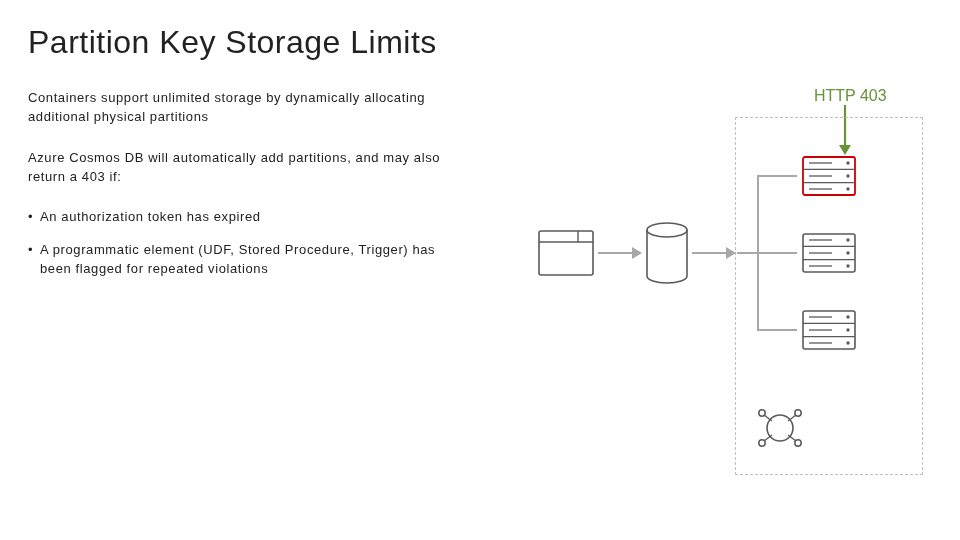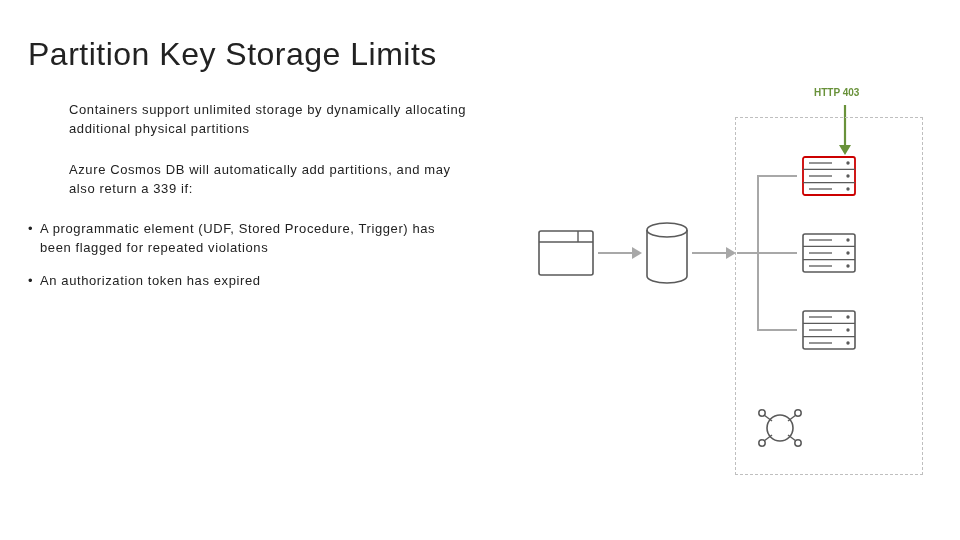--- a/index.html
+++ b/index.html
@@ -1,26 +1,26 @@
 <!DOCTYPE html>
 <html><head>
 <meta charset="utf-8">
 <style>
   * { margin: 0; padding: 0; box-sizing: border-box; }
   html, body { width: 960px; height: 540px; font-family: Arial, Helvetica, sans-serif; background: #fff; color: #222; }
-  .slide { position: relative; width: 960px; height: 540px; padding: 36px 28px; }
+  .slide { position: relative; width: 960px; height: 540px; padding: 24px 28px; }
   .title { font-size: 32px; font-weight: 400; letter-spacing: 0.5px; margin-bottom: 28px; }
   .body-text { width: 440px; font-size: 13px; line-height: 1.45; letter-spacing: 0.6px; }
-  .body-text p { margin-bottom: 22px; margin-left: 41px; }
+  .body-text p { margin-bottom: 22px; }
   .body-text ul { list-style: none; padding-left: 0; }
   .body-text li { margin-bottom: 14px; padding-left: 12px; position: relative; }
   .body-text li::before { content: "•"; position: absolute; left: 0; }
   
   .diagram { position: absolute; left: 530px; top: 90px; width: 410px; height: 390px; }
-  .http-label { position: absolute; left: 284px; top: -3px; font-size: 10px; font-weight: 700; color: #69923a; }
+  .http-label { position: absolute; left: 284px; top: -3px; font-size: 16px; font-weight: 400; color: #69923a; }
   .arrow-down { position: absolute; left: 307px; top: 15px; }
   .arrow-down line { stroke: #69923a; stroke-width: 2.2; }
   .arrow-down polygon { fill: #69923a; }
   .part-box { position: absolute; left: 205px; top: 27px; width: 188px; height: 358px; border: 1.5px dashed #bfbfbf; }
   .tracker { position: absolute; left: 60px; top: 276px; width: 88px; height: 56px; background: #fff; }
   .tracker-inner { position: absolute; left: 226px; top: 318px; }
   .server { position: absolute; }
   .server.red rect.outline { stroke: #cc0000; }
   .client { position: absolute; left: 8px; top: 140px; }
   .db { position: absolute; left: 115px; top: 132px; }
@@ -30,24 +30,24 @@
   .tline { position: absolute; background: #a8a8a8; }
 </style>
 </head>
 <body>
 
 <div class="slide">
   <h1 class="title">Partition Key Storage Limits</h1>
 
   <div class="body-text">
     <p>Containers support unlimited storage by dynamically allocating additional physical partitions</p>
-    <p>Azure Cosmos DB will automatically add partitions, and may also return a 339 if:</p>
+    <p>Azure Cosmos DB will automatically add partitions, and may also return a 403 if:</p>
     <ul>
+      <li>An authorization token has expired</li>
       <li>A programmatic element (UDF, Stored Procedure, Trigger) has been flagged for repeated violations</li>
-      <li>An authorization token has expired</li>
     </ul>
   </div>
 
   <div class="diagram">
     <div class="http-label">HTTP 403</div>
 
     <svg class="arrow-down" width="16" height="52">
       <line x1="8" y1="0" x2="8" y2="42"></line>
       <polygon points="2,40 14,40 8,50"></polygon>
     </svg>

